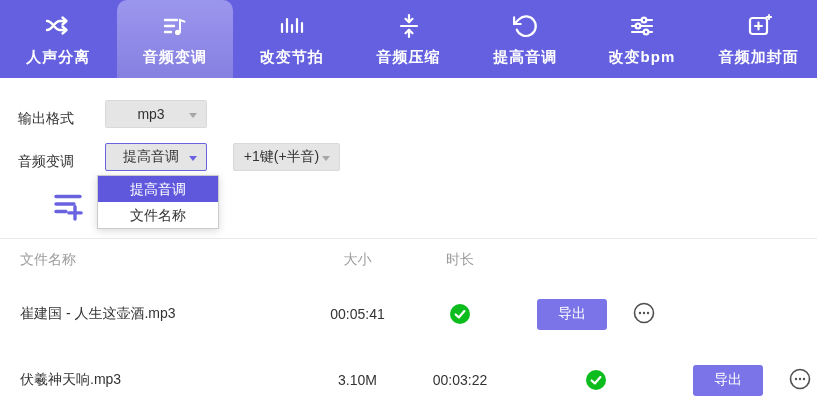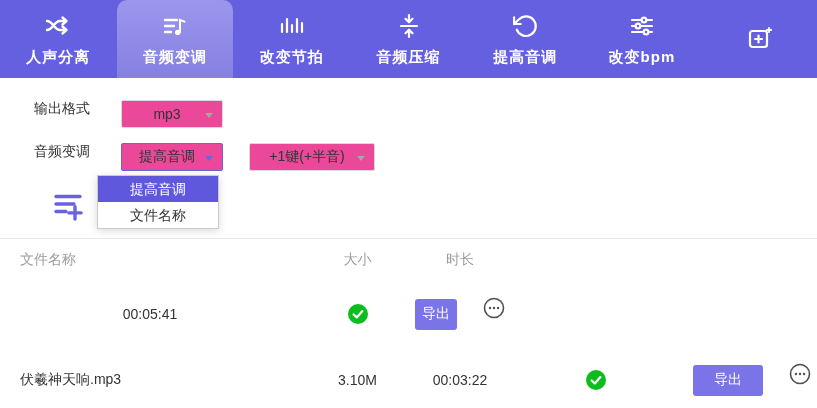--- a/index.html
+++ b/index.html
@@ -7,50 +7,50 @@
   .app{position:relative;width:817px;height:408px;background:#fff;overflow:hidden;}
 
   
   .tabbar{position:absolute;top:0;left:0;width:817px;height:78px;background:#6560df;display:flex;}
   .tab{flex:1;display:flex;flex-direction:column;align-items:center;justify-content:center;gap:7px;color:#fff;cursor:pointer;}
   .tab.active{background:#8b85ea;background-image:linear-gradient(180deg,rgba(255,255,255,.14),rgba(0,0,0,.04));border-radius:10px 10px 0 0;}
   .tab-icon{height:30px;display:flex;align-items:center;justify-content:center;}
   .tab-label{font-size:15px;font-weight:bold;letter-spacing:1px;white-space:nowrap;}
 
   
-  .form-row{position:absolute;left:18px;display:flex;align-items:flex-start;margin-left:16px;}
+  .form-row{position:absolute;left:18px;display:flex;align-items:flex-end;}
   .form-row.row1{top:100px;}
   .form-row.row2{top:143px;}
   .form-label{width:87px;font-size:14px;color:#333;}
-  .select{position:relative;height:28px;box-sizing:border-box;border:1px solid #d9d9d9;border-radius:2px;background:#ec4899;display:flex;align-items:center;justify-content:center;font-size:14px;color:#333;cursor:pointer;}
+  .select{position:relative;height:28px;box-sizing:border-box;border:1px solid #d9d9d9;border-radius:2px;background:#e5e5e5;display:flex;align-items:center;justify-content:center;font-size:14px;color:#333;cursor:pointer;}
   .select .value{padding-right:10px;}
   .caret{position:absolute;right:9px;top:12px;width:0;height:0;border-left:4.5px solid transparent;border-right:4.5px solid transparent;border-top:5.5px solid #a6a6a6;}
   .select.accent{border-color:#6a63e0;}
   .select.accent .caret{border-top-color:#6a63e0;}
   .w102{width:102px;}
-  .w107{width:126px;margin-left:26px;}
+  .w107{width:107px;margin-left:26px;}
 
   
   .dropdown-menu{position:absolute;top:175px;left:97px;width:120px;background:#fff;border:1px solid #cbcbcb;box-shadow:0 2px 8px rgba(0,0,0,.15);z-index:6;}
   .menu-item{height:26px;line-height:26px;text-align:center;font-size:14px;color:#333;cursor:pointer;}
   .menu-item.selected{background:#5f58dd;color:#fff;}
 
   
   .add-files{position:absolute;top:192px;left:52px;width:34px;height:34px;display:flex;align-items:center;justify-content:center;cursor:pointer;}
 
   .divider{position:absolute;top:238px;left:0;width:817px;height:1px;background:#e8e8e8;}
 
   
   .table{position:absolute;top:239px;left:0;width:817px;}
   .trow{display:grid;grid-template-columns:minmax(0,1fr) 115px 90px 182px 130px;align-items:center;}
   .trow.head{height:42px;color:#9c9c9c;font-size:14px;}
   .trow.data{height:66px;color:#333;font-size:14px;}
   .cell{text-align:center;}
   .cell.name{text-align:left;padding-left:20px;white-space:nowrap;overflow:hidden;text-overflow:ellipsis;}
-  .cell.action{display:flex;justify-content:center;gap:26px;}
+  .cell.action{display:flex;align-items:center;justify-content:center;gap:26px;}
   .status-icon{display:inline-flex;vertical-align:middle;}
   .export-btn{width:70px;height:31px;background:#7b74e8;color:#fff;border:none;border-radius:3px;font-size:14px;font-family:inherit;cursor:pointer;}
   .more-btn{width:22px;height:22px;display:flex;align-items:center;justify-content:center;cursor:pointer;background:none;border:none;padding:0;}
 </style>
 </head>
 <body>
 
 <div class="app">
 
   <div class="tabbar">
@@ -137,20 +137,21 @@
     <div class="tab">
       <span class="tab-icon">
         <svg width="30" height="30" viewBox="0 0 30 30" fill="none" stroke="#fff" stroke-width="2.2" stroke-linecap="round" stroke-linejoin="round">
           <rect x="6" y="7" width="17" height="16" rx="2.5"></rect>
           <path d="M14.5 11.5 V18.5"></path>
           <path d="M11 15 H18"></path>
           <path d="M25 3.8 V8.2" stroke-width="1.8"></path>
           <path d="M22.8 6 H27.2" stroke-width="1.8"></path>
         </svg>
       </span>
+      <span class="tab-label">音频加封面</span>
     </div>
   </div>
 
   <div class="form-row row1">
     <span class="form-label">输出格式</span>
     <div class="select w102">
       <span class="value">mp3</span>
       <span class="caret"></span>
     </div>
   </div>
@@ -187,20 +188,21 @@
   <div class="divider"></div>
 
   <div class="table">
     <div class="trow head">
       <div class="cell name">文件名称</div>
       <div class="cell">大小</div>
       <div class="cell">时长</div>
     </div>
 
     <div class="trow data">
+      <div class="cell name">崔建国 - 人生这壶酒.mp3</div>
       <div class="cell">00:05:41</div>
       <div class="cell">
         <span class="status-icon">
           <svg width="20" height="20" viewBox="0 0 20 20">
             <circle cx="10" cy="10" r="10" fill="#0dbd1e"></circle>
             <path d="M5.6 10.5 L8.8 13.4 L14.4 7.1" stroke="#fff" stroke-width="2.2" fill="none" stroke-linecap="round" stroke-linejoin="round"></path>
           </svg>
         </span>
       </div>
       <div class="cell action">

